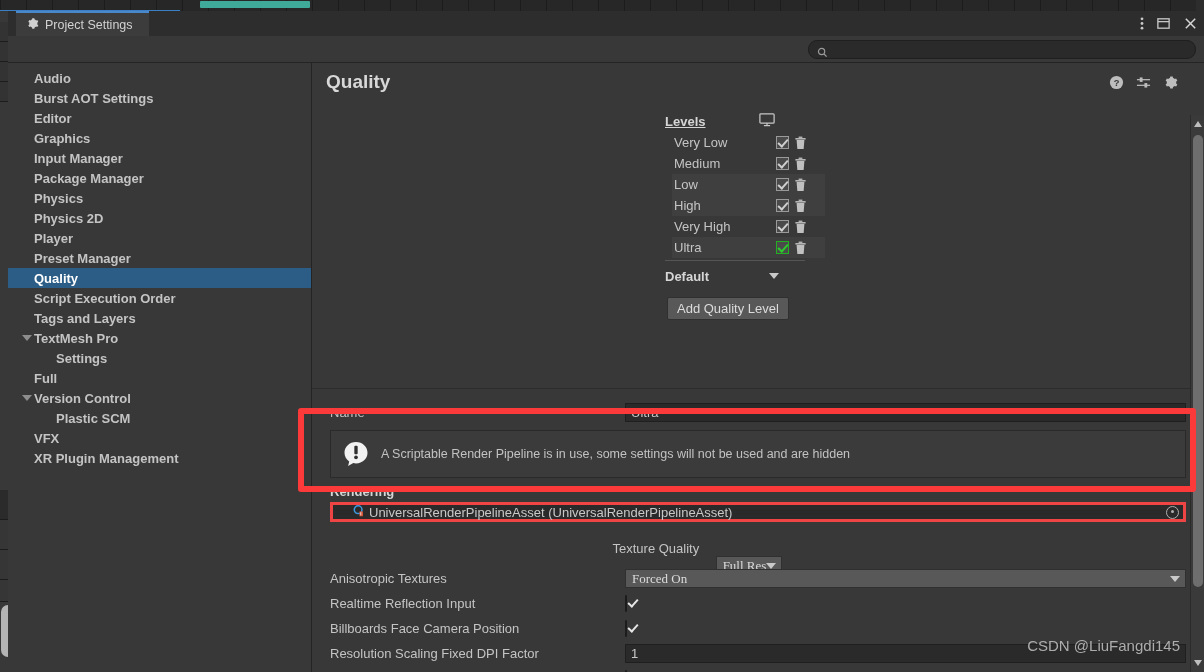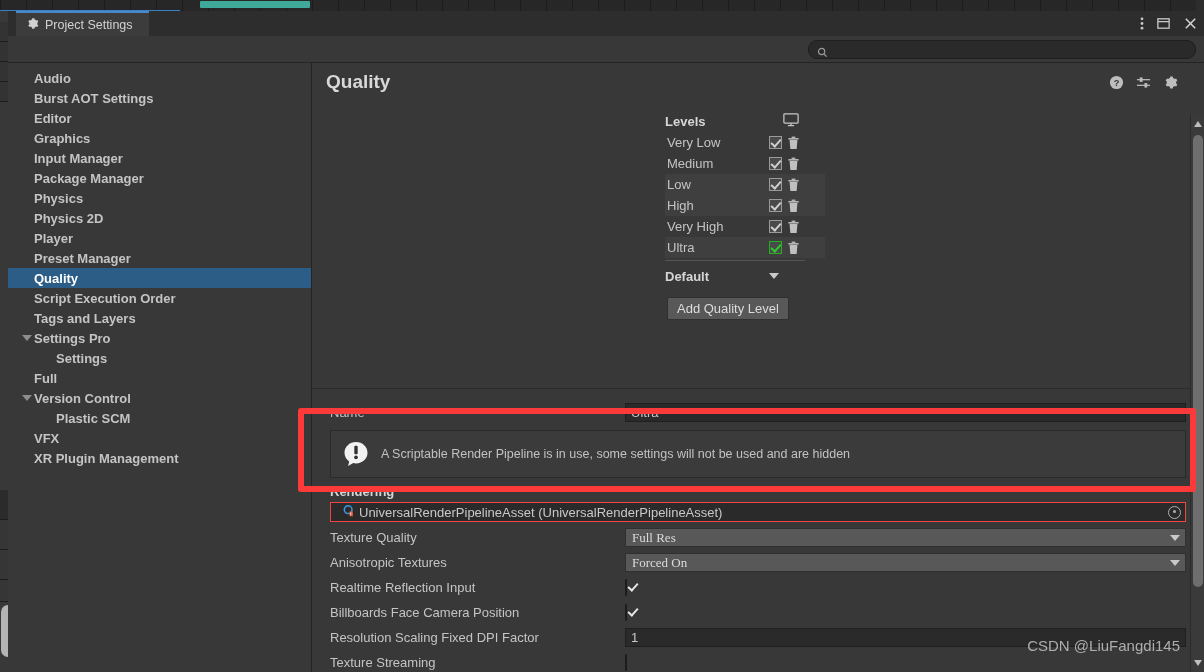--- a/index.html
+++ b/index.html
@@ -130,24 +130,25 @@
 
   
   .levels {
     position: absolute; left: 353px; top: 47px; width: 160px;
     font-size: 13px;
   }
   .lv-head {
     display: flex; align-items: center; height: 22px;
     color: #d6d6d6; font-weight: bold;
   }
-  .lv-head .lbl { width: 117px; }
+  .lv-head .lbl { width: 93px; text-decoration: underline; }
   .lv-row {
     display: flex; align-items: center; height: 21px;
     color: #c4c4c4;
+    margin-left: 7px;
   }
   .lv-row.alt { background: #3f3f3f; }
   .lv-row .lbl { width: 104px; padding-left: 2px; }
   .lv-cb {
     width: 13px; height: 13px; border: 1px solid #9a9a9a;
     background: #4a4a4a; position: relative;
   }
   .lv-cb.on::after {
     content: ""; position: absolute; left: 3px; top: 0px;
     width: 4px; height: 8px; border: solid #cfcfcf;
@@ -219,22 +220,22 @@
   }
   .warn-text { font-size: 12.5px; color: #c2c2c2; }
 
   
   .sec-title {
     font-size: 13px; font-weight: bold; color: #d6d6d6;
     padding: 6px 0 3px 18px;
   }
   .objfield {
     margin: 0 4px 0 18px; height: 20px;
-    background: #2a2a2a; border: 1px solid #ef4444;
-    display: flex; align-items: center; padding: 0 4px 0 11px;
+    background: #2a2a2a; border: 3px solid #ef4444;
+    display: flex; align-items: center; padding: 0 4px 0 19px;
     color: #c8c8c8; font-size: 13px; justify-content: space-between;
   }
   .objfield .left { display: flex; align-items: center; gap: 3px; }
   .objpick {
     width: 13px; height: 13px; border-radius: 50%;
     border: 1.5px solid #b0b0b0; position: relative;
   }
   .objpick::after {
     content: ""; position: absolute; left: 3.5px; top: 3.5px;
     width: 3px; height: 3px; border-radius: 50%; background: #b0b0b0;
@@ -408,21 +409,21 @@
             </div>
           </div>
         <div class="side-item-wrap">
             <div class="side-item">
               <span>Tags and Layers</span>
             </div>
           </div>
         <div class="side-item-wrap">
           <div class="side-item">
             <span class="tri"></span>
-            <span>Settings Pro</span>
+            <span>TextMesh Pro</span>
           </div>
         </div>
         <div class="side-item-wrap">
             <div class="side-item child">
               <span>Settings</span>
             </div>
           </div>
         <div class="side-item-wrap">
             <div class="side-item">
               <span>Full</span>
@@ -598,21 +599,21 @@
                   <circle cx="7" cy="6.5" r="4.4" fill="none" stroke="#3d9ae2" stroke-width="1.7"></circle>
                   <rect x="8.5" y="8.5" width="4" height="5.5" fill="#d8583a"></rect>
                   <rect x="9.6" y="9.4" width="0.9" height="3.6" fill="#f0f0f0"></rect>
                 </svg>
               </span>
               <span>UniversalRenderPipelineAsset (UniversalRenderPipelineAsset)</span>
             </span>
             <span class="objpick"></span>
           </div>
 
-          <div class="row" style="margin-top:3px;">
+          <div class="row" style="margin-top:19px;flex-direction:column;">
             <span class="lbl">Texture Quality</span>
             <span class="fld">
               <span class="dropdown">
                 <span>Full Res</span>
                 <span class="caret-dn"></span>
               </span>
             </span>
           </div>
 
           <div class="row">

